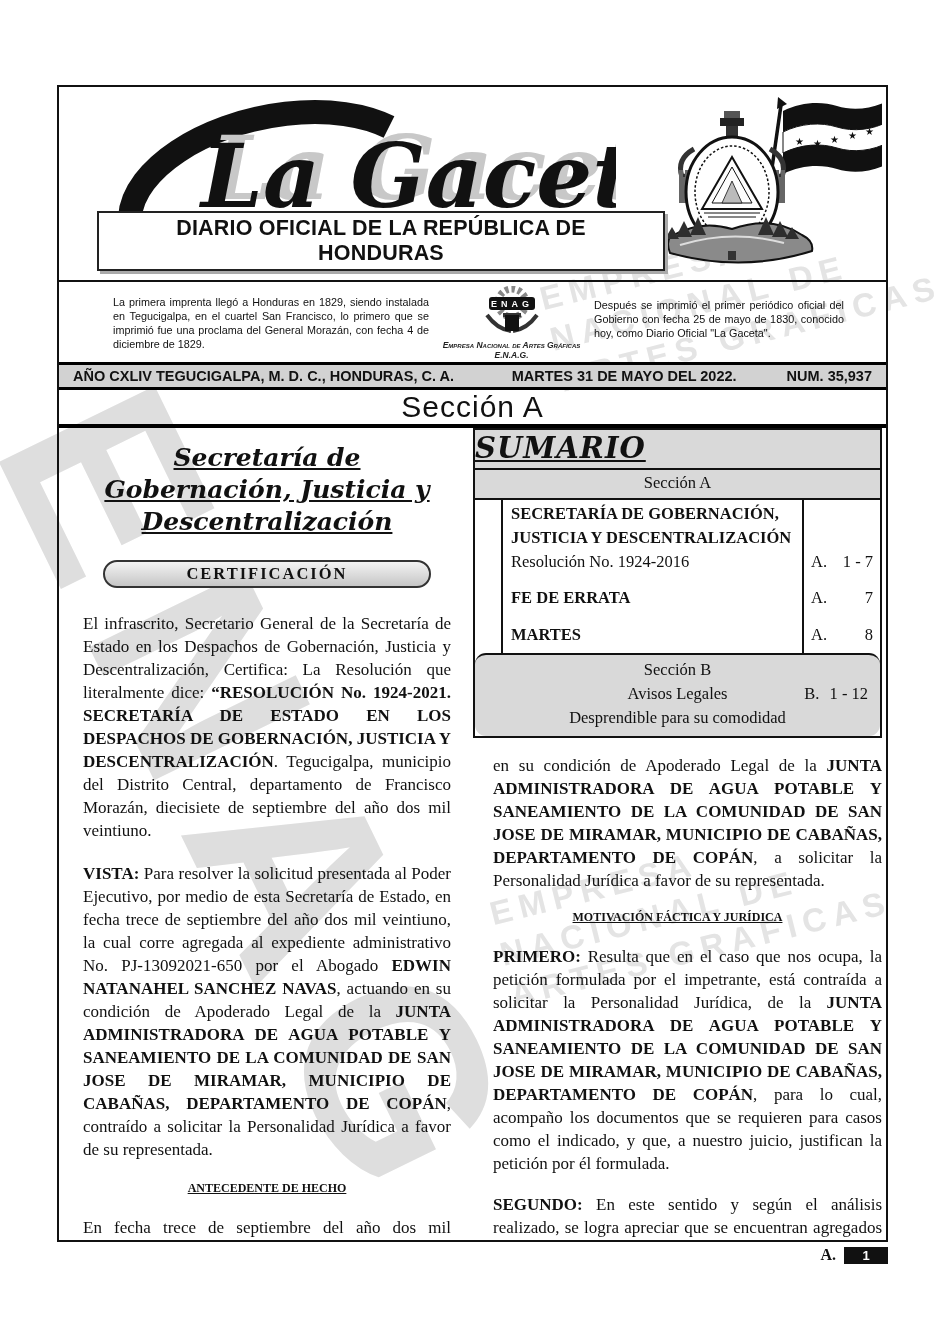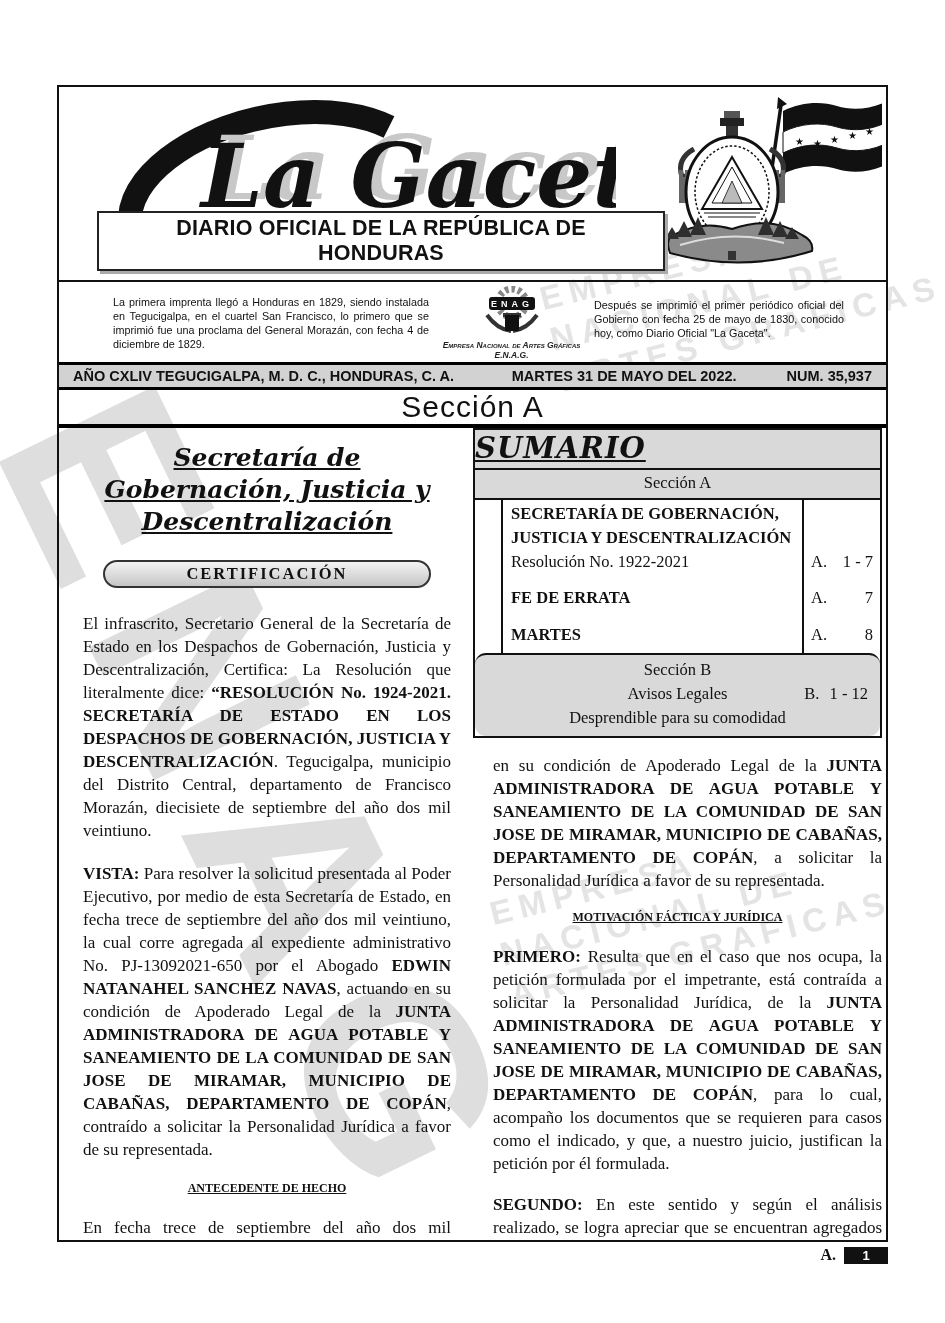--- a/index.html
+++ b/index.html
@@ -214,21 +214,21 @@
           <div class="sum-title">
             <span>SUMARIO</span>
           </div>
           <div class="sum-seca">
             <div>Sección A</div>
           </div>
           <div class="sum-body">
             <div class="sum-gutter"></div>
             <div class="sum-main">
               <div class="sum-entry-title">SECRETARÍA DE GOBERNACIÓN, JUSTICIA Y DESCENTRALIZACIÓN</div>
-              <div>Resolución No. 1922-2021</div>
+              <div>Resolución No. 1924-2016</div>
               <div class="sp12"></div>
               <div class="sum-bold">FE DE ERRATA</div>
               <div class="sp13"></div>
               <div class="sum-bold">MARTES</div>
             </div>
             <div class="sum-pages">
               <div class="sp48"></div>
               <div class="pageline">
                 <span>A.</span>
                   <span>1 - 7</span>

